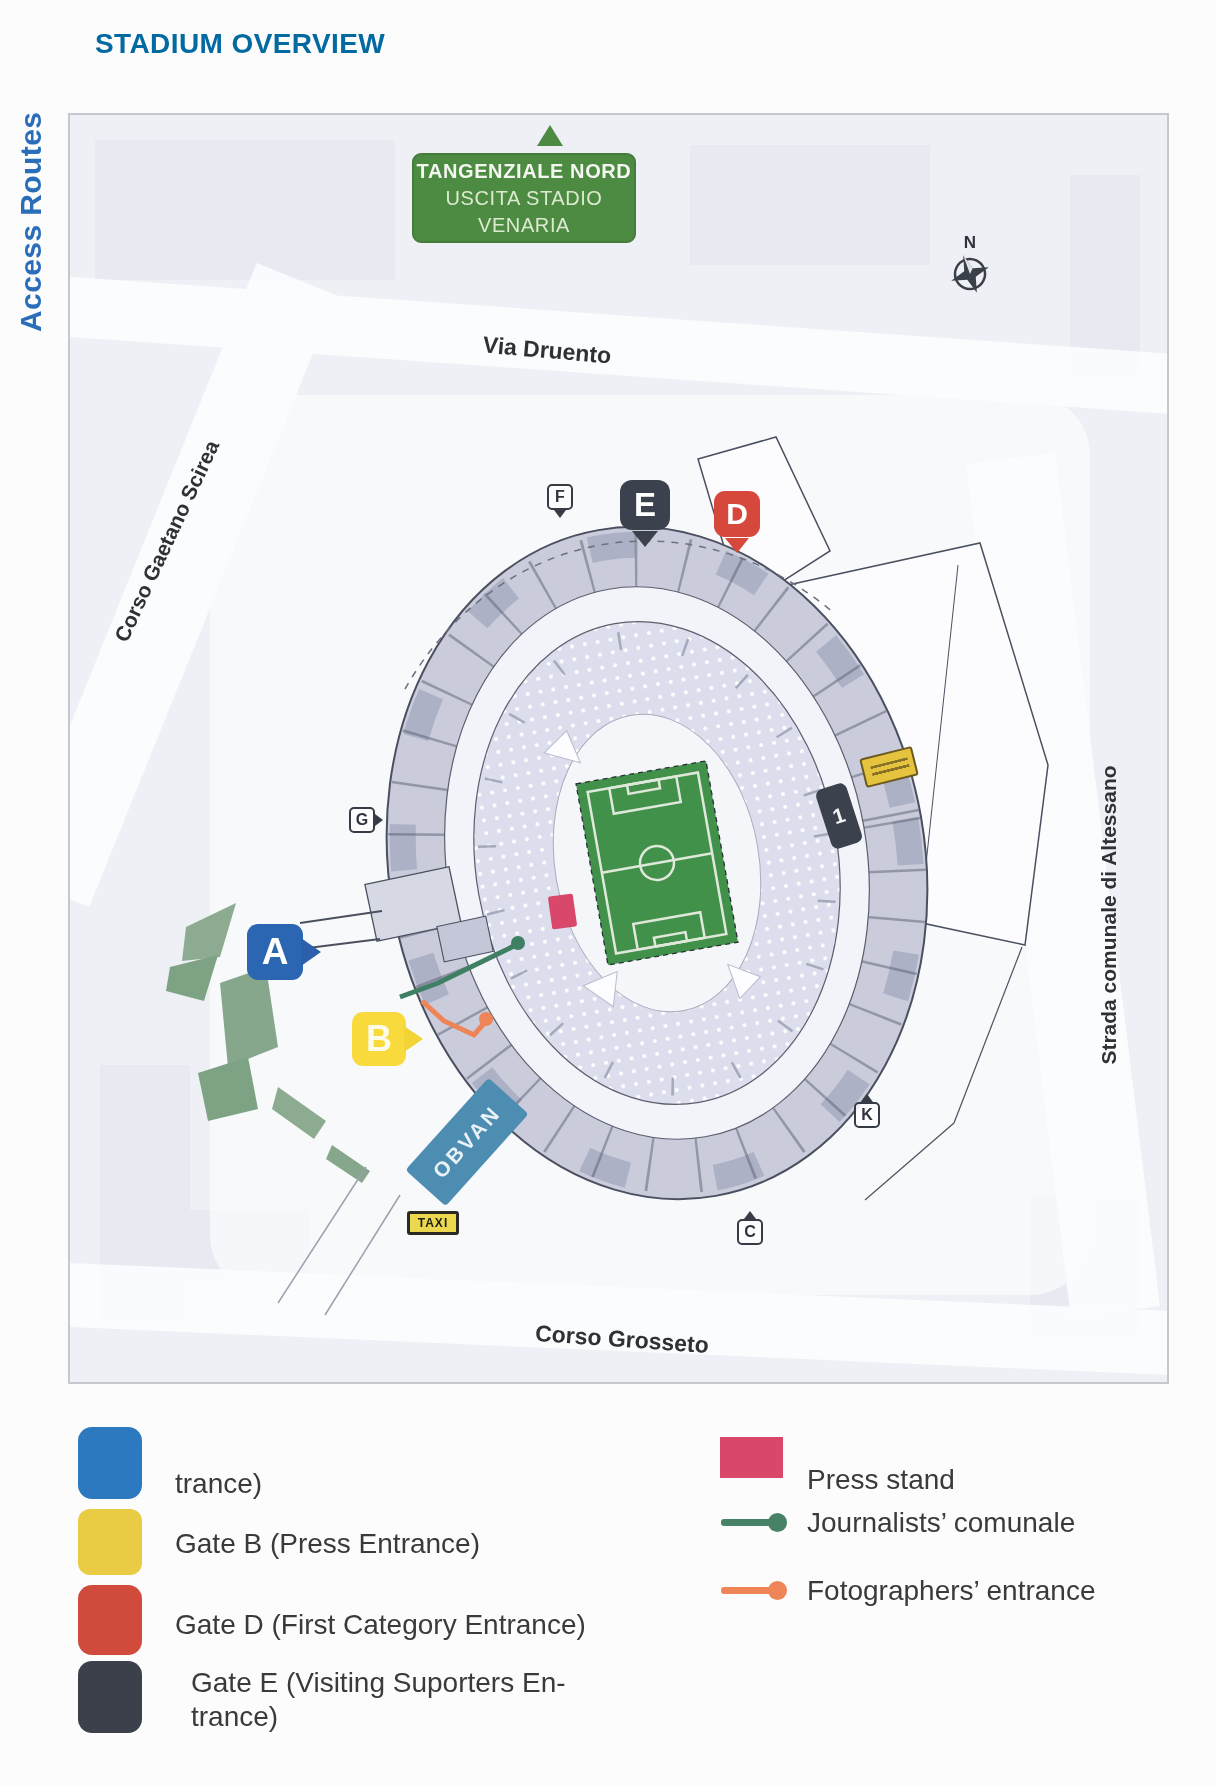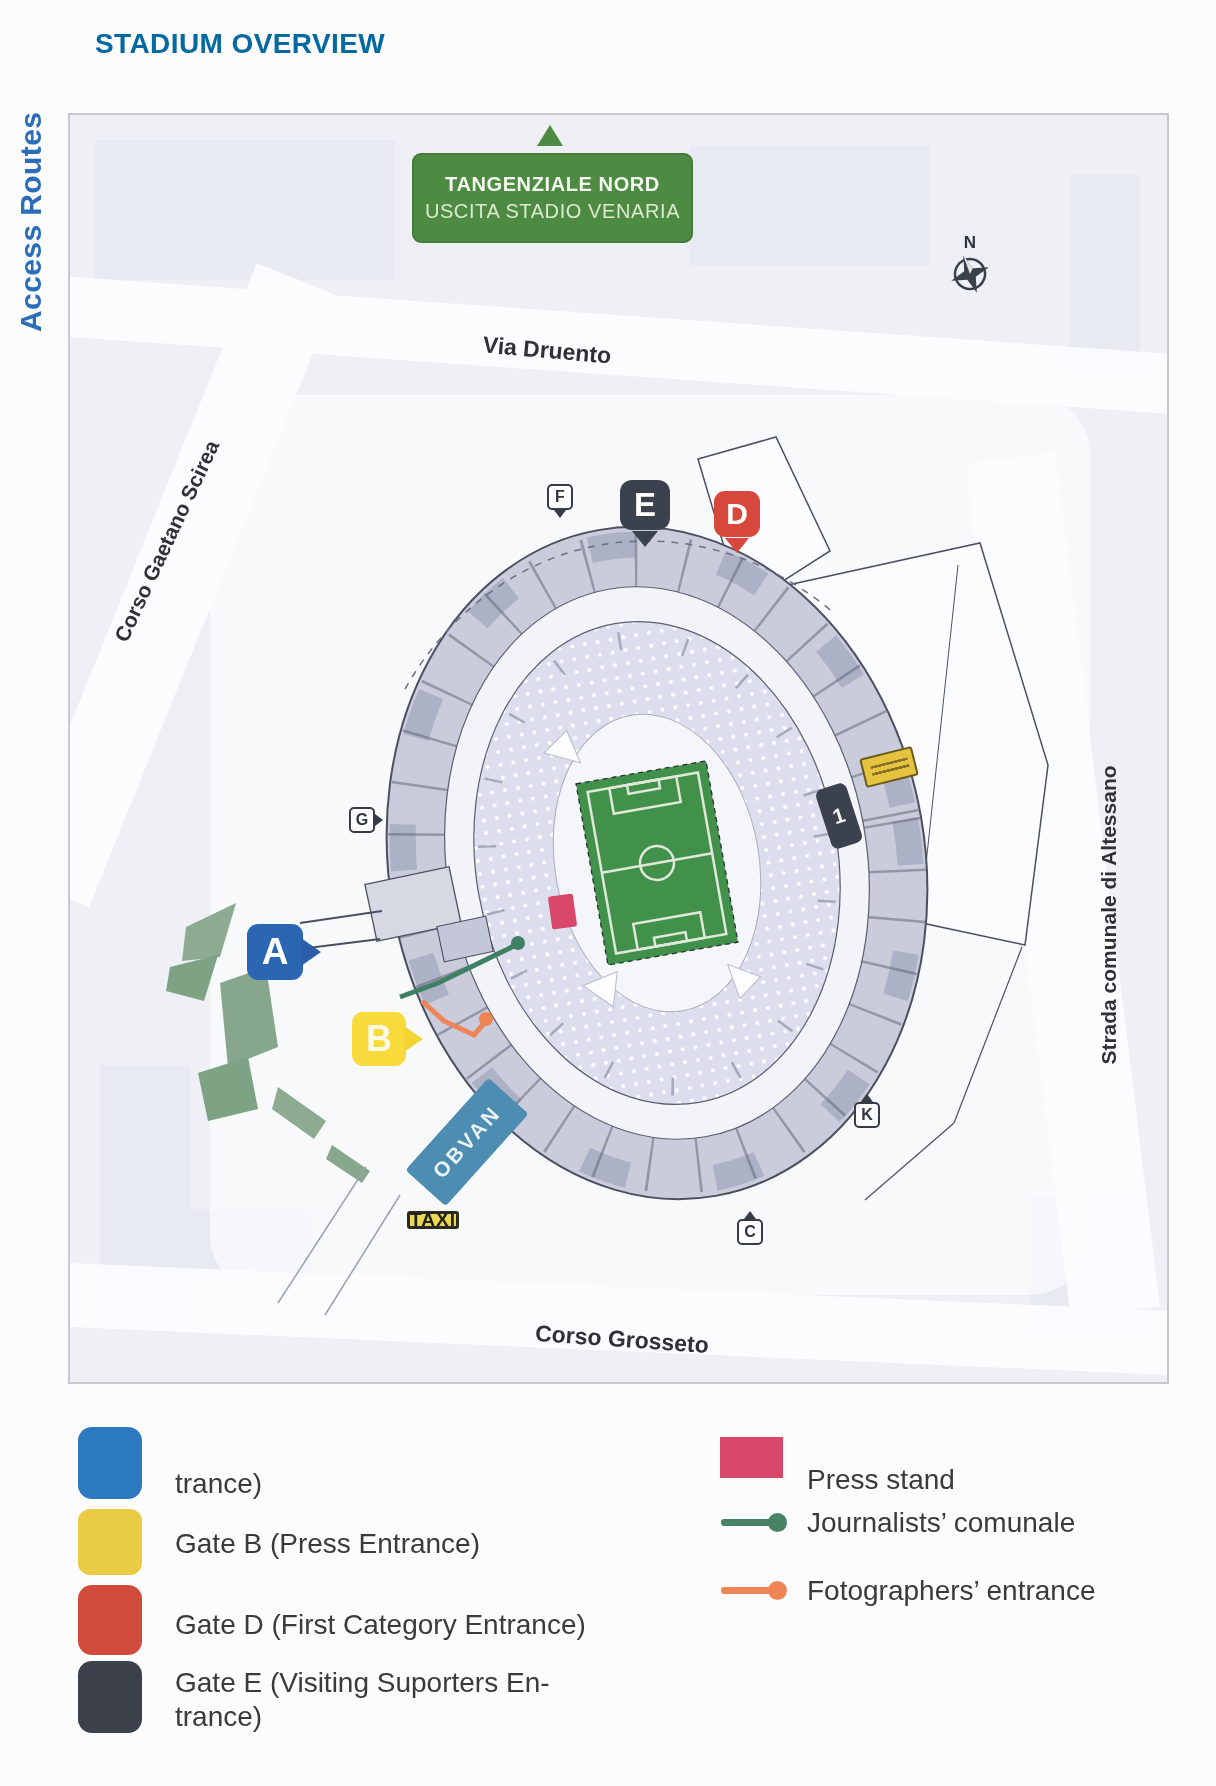--- a/index.html
+++ b/index.html
@@ -23,21 +23,21 @@
     background:#eef0f5;border:2px solid #c6c8cf;overflow:hidden;
   }
   .map svg.base{position:absolute;left:0;top:0;}
   
   .sign-arrow{
     position:absolute;left:467px;top:10px;width:0;height:0;
     border-left:13px solid transparent;border-right:13px solid transparent;
     border-bottom:21px solid #4d8a42;
   }
   .highway-sign{
-    position:absolute;left:342px;top:38px;width:281px;height:90px;
+    position:absolute;left:342px;top:38px;width:224px;height:90px;
     background:#4d8a42;border:2px solid #457c3c;border-radius:9px;
     display:flex;flex-direction:column;align-items:center;justify-content:center;
     box-sizing:border-box;line-height:27px;text-align:center;
   }
   .highway-sign .l1{color:#f3f7f0;font-size:20px;font-weight:bold;letter-spacing:.6px;}
   .highway-sign .l2{color:#dcead0;font-size:20px;font-weight:normal;letter-spacing:.6px;}
   
   .compass{position:absolute;left:868px;top:120px;width:64px;text-align:center;}
   .compass .n{font-size:17px;font-weight:bold;color:#2e333d;line-height:16px;}
   
@@ -100,43 +100,43 @@
   .parking-sign::before{
     content:"";position:absolute;left:7px;top:8px;width:38px;height:12px;
     background:repeating-linear-gradient(to bottom,rgba(55,48,18,.55) 0 2.5px,transparent 2.5px 7px);
   }
   .obvan{
     position:absolute;left:335px;top:1000px;width:124px;height:54px;background:#4e8db2;
     border-radius:4px;transform:rotate(-48deg);display:flex;align-items:center;
     justify-content:center;color:#e9f2f7;font-weight:bold;font-size:21px;letter-spacing:3px;
   }
   .taxi{
-    position:absolute;left:337px;top:1096px;width:52px;height:18px;background:#ecd84e;
+    position:absolute;left:337px;top:1096px;width:52px;height:24px;background:#ecd84e;
     border:3px solid #2a2a22;border-radius:3px;box-sizing:border-box;display:flex;
     align-items:center;justify-content:center;color:#1e2018;font-weight:bold;
-    font-size:19px;letter-spacing:1px;
+    font-size:12px;letter-spacing:1px;
   }
   .press-stand{
     position:absolute;left:480px;top:780px;width:25px;height:33px;background:#d9486b;
     border-radius:2px;transform:rotate(-8deg);
   }
   
   .lg-swatch{position:absolute;border-radius:14px;}
   .sw-a{left:78px;top:1427px;width:64px;height:72px;background:#2d79bf;}
   .sw-b{left:78px;top:1509px;width:64px;height:66px;background:#e9cc43;border-radius:12px;}
   .sw-d{left:78px;top:1585px;width:64px;height:70px;background:#d04b3c;}
   .sw-e{left:78px;top:1661px;width:64px;height:72px;background:#3b404b;}
   .lg-text{
     position:absolute;left:175px;color:#3a3a3a;font-size:28px;line-height:34px;
     white-space:nowrap;
   }
   .tx-a{top:1433px;}
   .tx-b{top:1527px;}
   .tx-d{top:1608px;}
-  .tx-e{top:1666px;}
+  .tx-e{top:1666px;margin-left:16px;}
   .sw-press{position:absolute;left:720px;top:1437px;width:63px;height:41px;background:#d9486b;}
   .tx-press{left:807px;top:1434px;margin-top:29px;}
   .line-swatch{position:absolute;height:7px;width:52px;border-radius:3px;}
   .line-swatch .dot{position:absolute;right:-14px;top:-6px;width:19px;height:19px;border-radius:50%;}
   .sw-journ{left:721px;top:1519px;background:#478266;}
   .sw-journ .dot{background:#478266;}
   .tx-journ{left:807px;top:1506px;}
   .sw-foto{left:721px;top:1587px;background:#ef8456;}
   .sw-foto .dot{background:#ef8456;}
   .tx-foto{left:807px;top:1574px;text-align:center;}

